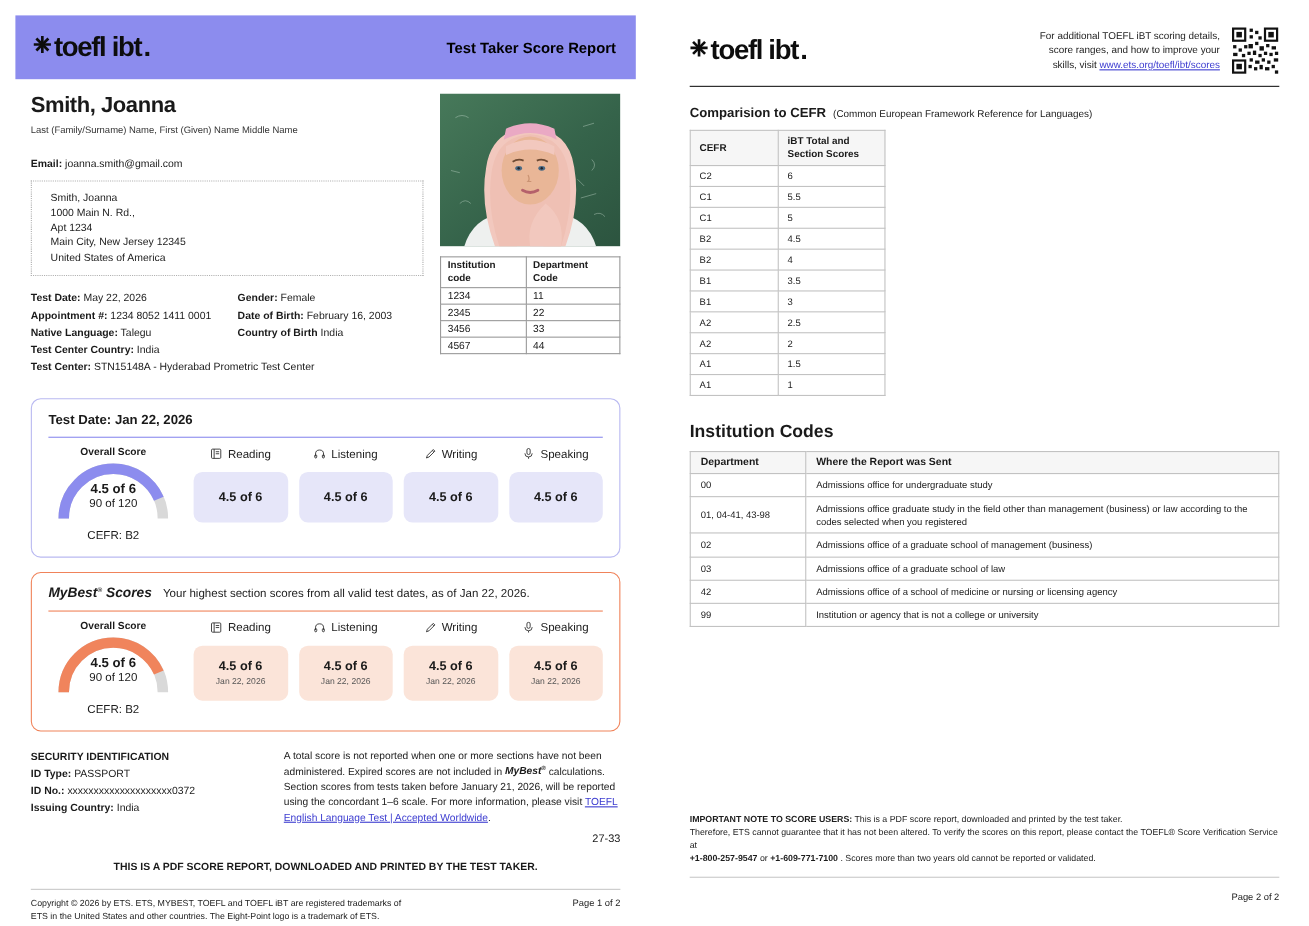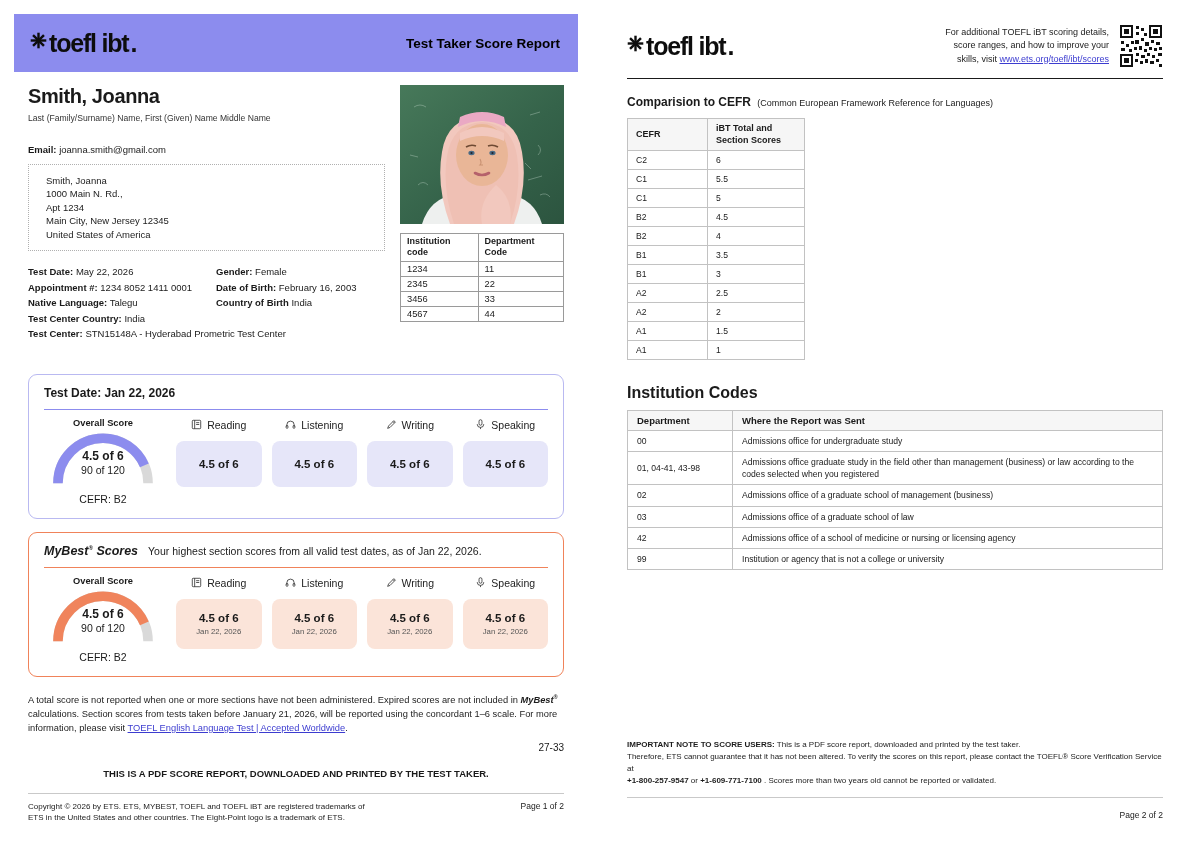--- a/index.html
+++ b/index.html
@@ -36,21 +36,21 @@
   .det-left { width:188px; }
   .det-right { flex:1; }
 
   .photo-svg { display:block; width:164px; height:139px; }
   table { border-collapse:collapse; }
   .inst-table { margin-top:9px; width:164px; font-size:9.3px; }
   .inst-table th, .inst-table td { border:1px solid #9a9a9a; text-align:left; font-weight:normal; padding:2px 6px; }
   .inst-table th { font-weight:800; font-size:9px; line-height:1.25; }
 
   
-  .score-box { margin-top:32px; border:1px solid #b9b9f1; border-radius:9px; padding:11px 15px 13px 15px; }
+  .score-box { margin-top:20px; border:1px solid #b9b9f1; border-radius:9px; padding:11px 15px 13px 15px; }
   .score-box.mybest { margin-top:13px; border-color:#f0835a; }
   .box-title { font-size:12px; font-weight:800; }
   .mybest-title-row { display:flex; align-items:baseline; gap:10px; }
   .mybest-brand { font-size:12.5px; font-weight:800; font-style:italic; }
   .mybest-brand sup { font-size:6px; }
   .mybest-sub { font-size:10.5px; color:#222; }
   .box-divider { border-top:1.3px solid #8c8cee; margin-top:9px; }
   .mybest .box-divider { border-top-color:#f0835a; }
   .box-content { display:flex; margin-top:8px; }
   .gauge-col { width:118px; text-align:center; }
@@ -407,20 +407,26 @@
             <div class="chip">
                 <div class="chip-score">4.5 of 6</div>
                 <div class="chip-date">Jan 22, 2026</div>
               </div>
           </div>
         </div>
       </div>
     </div>
 
     <div class="bottom-flex">
+      <div class="security">
+        <div class="sec-heading">SECURITY IDENTIFICATION</div>
+        <div><b>ID Type:</b> <span>PASSPORT</span></div>
+        <div><b>ID No.:</b> <span>xxxxxxxxxxxxxxxxxxxx0372</span></div>
+        <div><b>Issuing Country:</b> <span>India</span></div>
+      </div>
       <div class="note-col">
         <div class="note">
           <span>A total score is not reported when one or more sections have not been administered. Expired scores are not included in </span><span class="brand"><span>MyBest</span><sup>®</sup></span><span> calculations. Section scores from tests taken before January 21, 2026, will be reported using the concordant 1–6 scale. For more information, please visit </span><span class="link">TOEFL English Language Test | Accepted Worldwide</span><span>.</span>
         </div>
         <div class="score-range">27-33</div>
       </div>
     </div>
 
     <div class="pdf-notice">THIS IS A PDF SCORE REPORT, DOWNLOADED AND PRINTED BY THE TEST TAKER.</div>
     <div class="foot-rule"></div>

